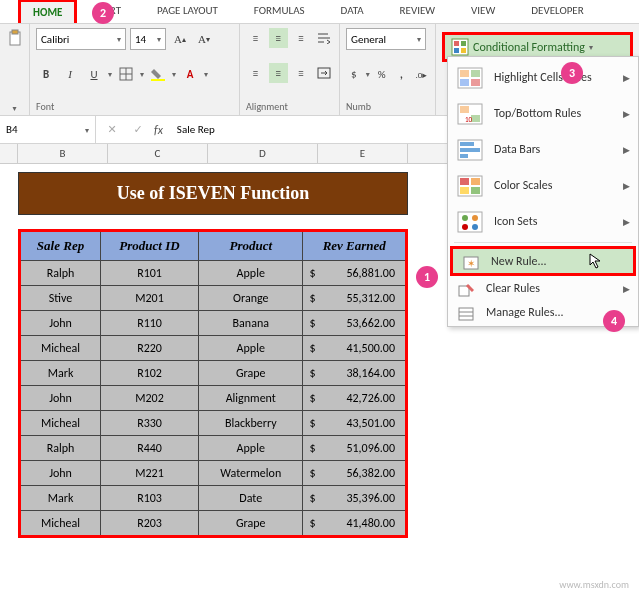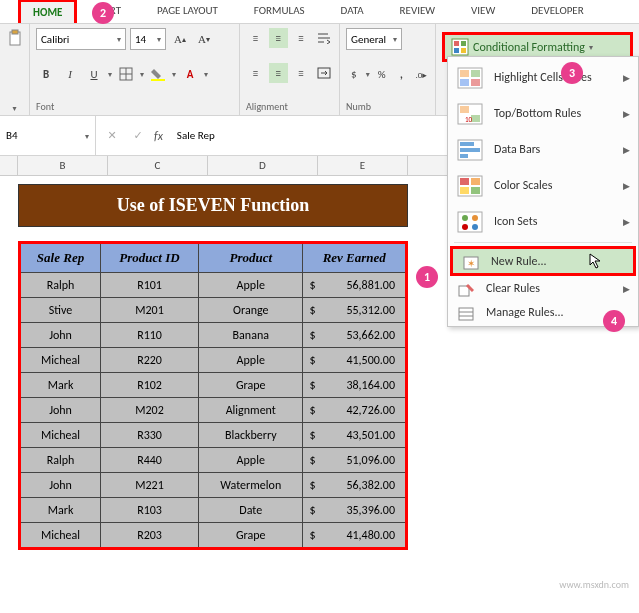--- a/index.html
+++ b/index.html
@@ -25,21 +25,21 @@
 .cf-menu { position: absolute; top: 56px; right: 0px; width: 192px; background: #fcfcfc; border: 1px solid #c6c6c6; box-shadow: 2px 2px 5px rgba(0,0,0,0.2); z-index: 100; padding: 2px 0; }
 .cf-item { display: flex; align-items: center; padding: 6px 10px 6px 8px; gap: 10px; font-size: 12px; color: #333; position: relative; min-height: 36px; }
 .cf-item.highlight { background: #cde6c8; border: 3px solid #f00; margin: 0 2px; }
 .cf-item .arrow { position: absolute; right: 8px; font-size: 9px; color: #666; }
 .cf-icon { width: 28px; height: 24px; display: flex; align-items: flex-end; justify-content: center; }
 .cf-sep { height: 1px; background: #e0e0e0; margin: 3px 6px; }
 .cf-item-sm { min-height: 24px; padding: 3px 10px 3px 8px; }
 .cf-item-sm .cf-icon { width:20px; height:18px; }
 
 
-.formula-bar { display: flex; align-items: center; height: 40px; border-bottom: 1px solid #d4d4d4; background: #fff; }
+.formula-bar { display: flex; align-items: center; height: 28px; border-bottom: 1px solid #d4d4d4; background: #fff; }
 .name-box { width: 96px; border-right: 1px solid #d4d4d4; padding: 0 6px; font-size: 11px; display:flex; justify-content:space-between; align-items:center; height:100%; }
 .fx-row { display:flex; align-items:center; gap:6px; padding-left:6px; }
 .fx { font-style: italic; font-size: 12px; color: #555; }
 .formula-val { font-size: 11px; margin-left:8px; }
 
 
 .col-headers { display: flex; height: 20px; background: #f3f3f3; border-bottom: 1px solid #ccc; }
 .rowhead-spacer { width: 18px; border-right: 1px solid #ccc; }
 .colh { border-right: 1px solid #ccc; text-align: center; font-size: 11px; color: #444; line-height: 20px; }
 .colB { width: 90px; } .colC { width: 100px; } .colD { width: 110px; } .colE { width: 90px; }
@@ -149,21 +149,21 @@
             <rect x="1" y="1" width="12" height="10" fill="none" stroke="#444"></rect>
             <path d="M4 6h6M8 4l2 2-2 2" stroke="#444" fill="none"></path>
           </svg>
         </div>
     </div>
     <div class="group-label">Alignment</div>
   </div>
 
   <div class="group" style="width:96px;">
     <div class="group-row">
-      <div class="font-name" style="width:56px;">
+      <div class="font-name" style="width:80px;">
           <span>General</span>
           <span class="caret">▾</span>
         </div>
     </div>
     <div class="group-row">
       <div class="btn-sm">$</div>
         <span class="caret">▾</span>
       <div class="btn-sm">%</div>
       <div class="btn-sm" style="font-weight:bold;">,</div>
       <div class="btn-sm" style="font-size:9px;">.0▸</div>

